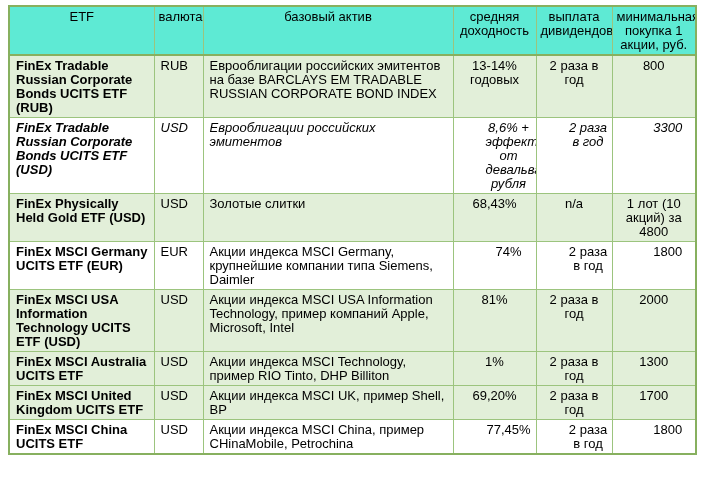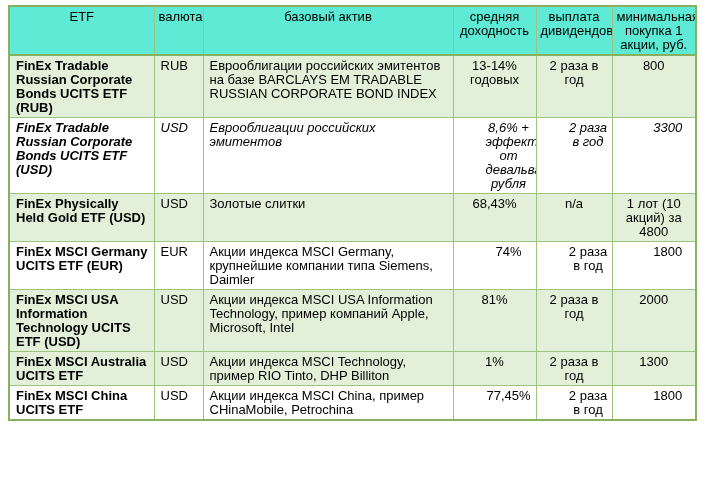--- a/index.html
+++ b/index.html
@@ -142,20 +142,28 @@
         <td class="c-min">2000</td>
       </tr>
       <tr class="row-6 shaded">
         <td class="c-etf">FinEx MSCI Australia UCITS ETF</td>
         <td class="c-currency">USD</td>
         <td class="c-asset">Акции индекса MSCI Technology, пример RIO Tinto, DHP Billiton</td>
         <td class="c-yield">1%</td>
         <td class="c-dividends">2 раза в год</td>
         <td class="c-min">1300</td>
       </tr>
+      <tr class="row-8 shaded">
+        <td class="c-etf">FinEx MSCI United Kingdom UCITS ETF</td>
+        <td class="c-currency">USD</td>
+        <td class="c-asset">Акции индекса MSCI UK, пример Shell, BP</td>
+        <td class="c-yield">69,20%</td>
+        <td class="c-dividends">2 раза в год</td>
+        <td class="c-min">1700</td>
+      </tr>
       <tr class="row-9 plain">
         <td class="c-etf">FinEx MSCI China UCITS ETF</td>
         <td class="c-currency">USD</td>
         <td class="c-asset">Акции индекса MSCI China, пример CHinaMobile, Petrochina</td>
         <td class="c-yield">77,45%</td>
         <td class="c-dividends">2 раза в год</td>
         <td class="c-min">1800</td>
       </tr>
 
     </tbody>

